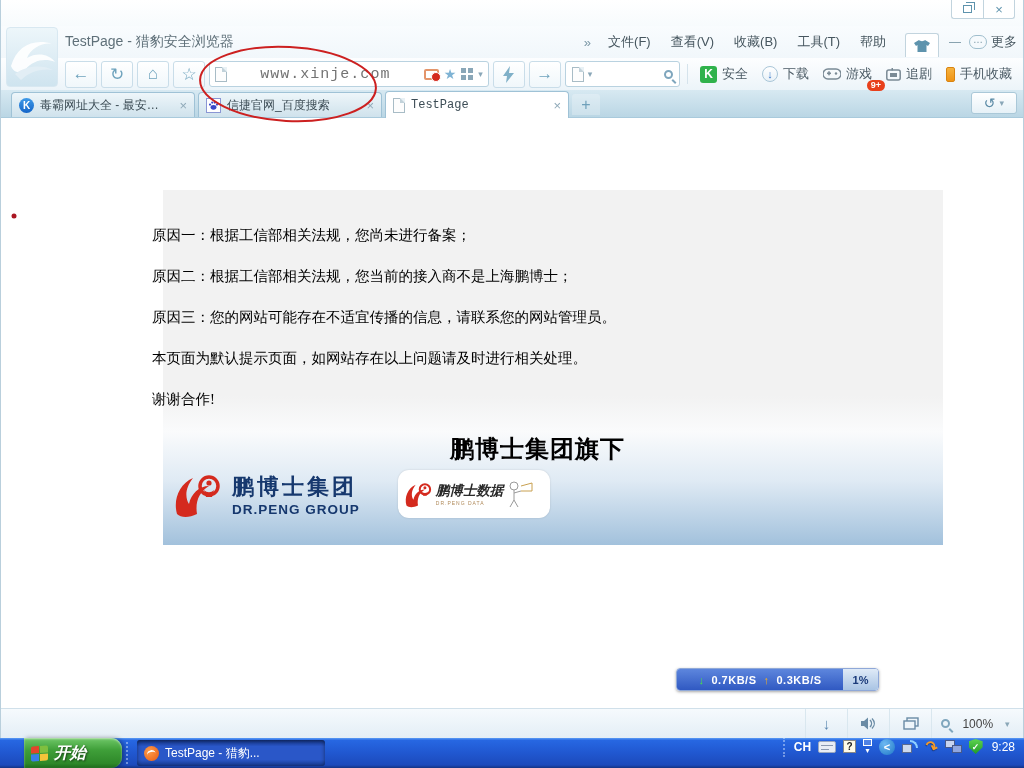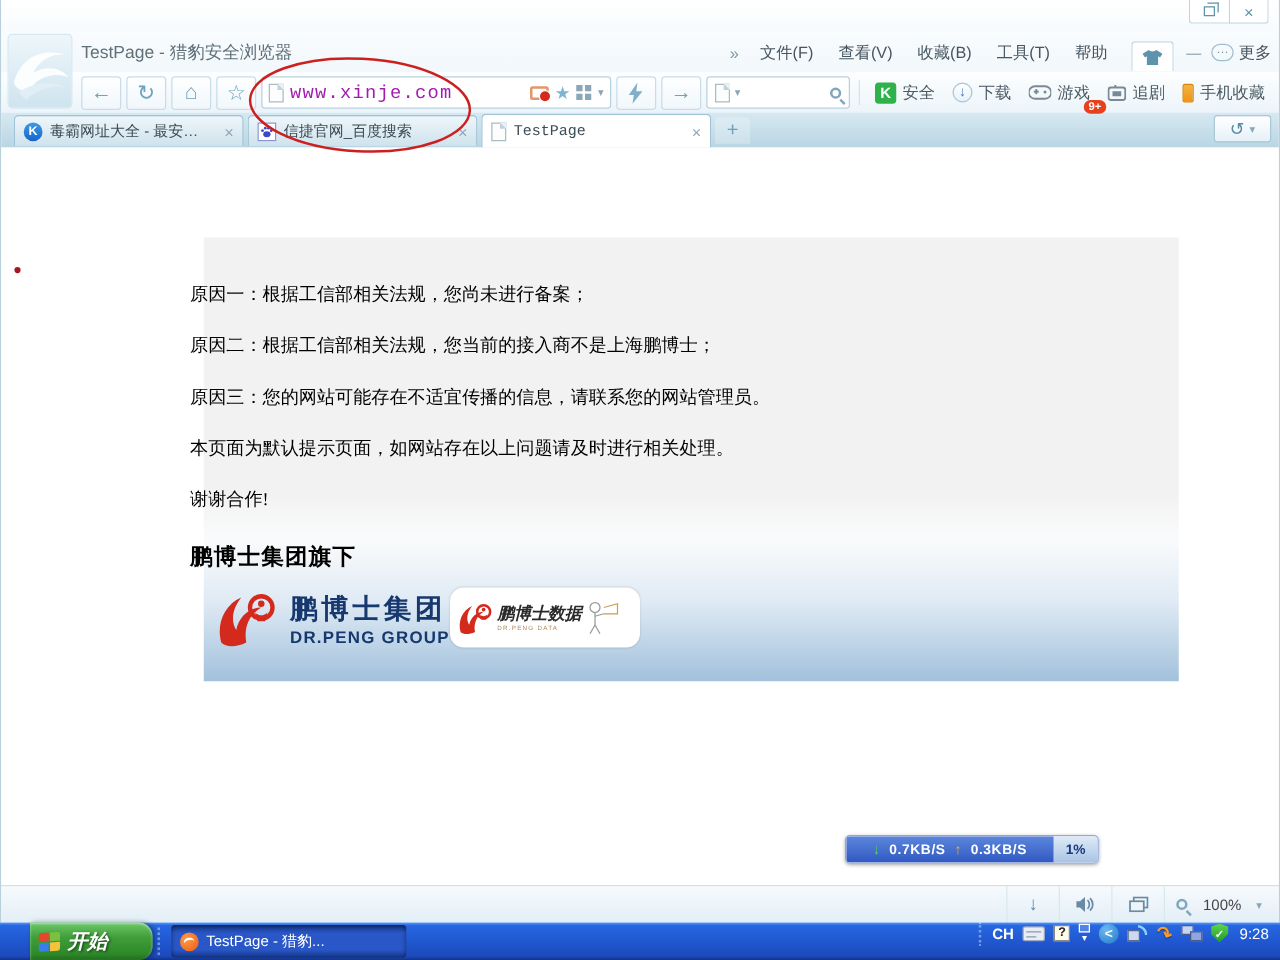--- a/index.html
+++ b/index.html
@@ -38,21 +38,21 @@
   .logo-box { position:absolute; left:5px; top:27px; width:52px; height:60px; border-radius:4px;
               background:linear-gradient(180deg,#edf6fa,#cfe4ef); border:1px solid #d8e8f1; z-index:5; overflow:hidden;}
 
   .toolbar { height:32px; display:flex; align-items:center; gap:4px; padding:0 6px 0 64px;
              background:linear-gradient(#fdfeff,#ecf4f9); }
   .tbtn { min-width:32px; height:27px; border:1px solid #c9dde9; border-radius:3px;
           background:linear-gradient(#ffffff,#f0f7fb); color:#6fa3bd; font-size:17px;
           display:flex; align-items:center; justify-content:center; }
   .address { width:298px; height:26px; border:1px solid #b9d2e0; border-radius:3px; background:#fff;
              display:flex; align-items:center; padding:0 5px; gap:5px; }
-  .url-text { flex:1; font-family:"Liberation Mono", monospace; font-size:15px; letter-spacing:1px; color:#a21caf; white-space:nowrap; }
+  .url-text { flex:1; font-family:"Liberation Mono", monospace; font-size:15px; letter-spacing:1px; color:#737373; white-space:nowrap;text-align:center; }
   .doc-icon { width:12px; height:15px; background:#fdfdfd; border:1px solid #a8bcc6; position:relative; display:inline-block; flex:none;}
   .doc-icon::after { content:""; position:absolute; right:-1px; top:-1px; border-style:solid;
                      border-width:0 5px 5px 0; border-color:transparent #e9f1f5 #c2d2da transparent; }
   .adblock-icon { width:15px; height:11px; border:2px solid #e4956a; border-radius:2px; position:relative; display:inline-block; flex:none;}
   .adblock-icon::after { content:""; position:absolute; right:-4px; bottom:-4px; width:8px; height:8px;
                          background:#d42a1e; border-radius:50%; border:1px solid #fff; }
   .favadd-icon { color:#7fb3d4; font-size:14px; line-height:1; }
   .qr-icon { width:12px; height:12px; display:inline-block; flex:none;
      background:linear-gradient(#8aa7b8,#8aa7b8) 0 0/5px 5px no-repeat,
                 linear-gradient(#8aa7b8,#8aa7b8) 7px 0/5px 5px no-repeat,
@@ -96,23 +96,23 @@
               border-radius:3px; background:linear-gradient(#fff,#e6f1f7); display:flex; align-items:center;
               justify-content:center; gap:4px; color:#5a8aa5; font-size:14px; }
 
   
   .page { position:relative; height:590px; background:#fff; overflow:hidden; }
   .notice { position:absolute; left:162px; top:72px; width:780px; height:355px; padding:36px 20px 0 0;
             background:linear-gradient(180deg,#f2f2f2 0%,#f2f2f2 58%,#fafbfc 68%,#dfeaf4 82%,#a2c1dc 100%); }
   .notice p { font-family:"Liberation Serif", serif; font-size:14.5px; color:#000;
               margin:0 0 22px -11px; white-space:nowrap; }
   .thanks { margin-top:14px !important; }
-  .notice h1 { font-family:"Liberation Serif", serif; font-size:18px; color:#000; font-weight:bold;
-               margin:24px 0 0 -11px; letter-spacing:1px; }
-  .logos { position:absolute; left:8px; top:280px; display:flex; align-items:flex-end; }
+  .notice h1 { font-family:"Liberation Serif", serif; font-size:24px; color:#000; font-weight:bold;
+               margin:24px 0 0 -11px; letter-spacing:1px;text-align:center; }
+  .logos { position:absolute; left:8px; top:280px; display:flex; align-items:flex-end; gap:38px; }
   .logo1 { display:flex; align-items:center; gap:9px; }
   .logo1-txt .cn { font-family:"Liberation Serif", serif; font-size:22px; font-weight:bold; color:#16386e; letter-spacing:3px; }
   .logo1-txt .en { font-size:13.5px; font-weight:bold; color:#16386e; letter-spacing:1px; }
   .logo2 { width:152px; height:48px; background:#fff; box-shadow:0 0 2px rgba(0,0,0,.15);
            display:flex; align-items:center; padding:0 5px; gap:3px;border-radius:11px; }
   .logo2-txt .cn { font-family:"Liberation Serif", serif; font-size:13.5px; font-weight:bold; font-style:italic; color:#2a2a2a; }
   .logo2-txt .en { font-size:5px; color:#b08a5a; letter-spacing:1px; }
 
   .speed { position:absolute; left:675px; top:550px; width:203px; height:23px; border-radius:4px;
            display:flex; overflow:hidden; border:1px solid #8fa8d8; box-shadow:0 1px 3px rgba(0,0,0,.35); }

